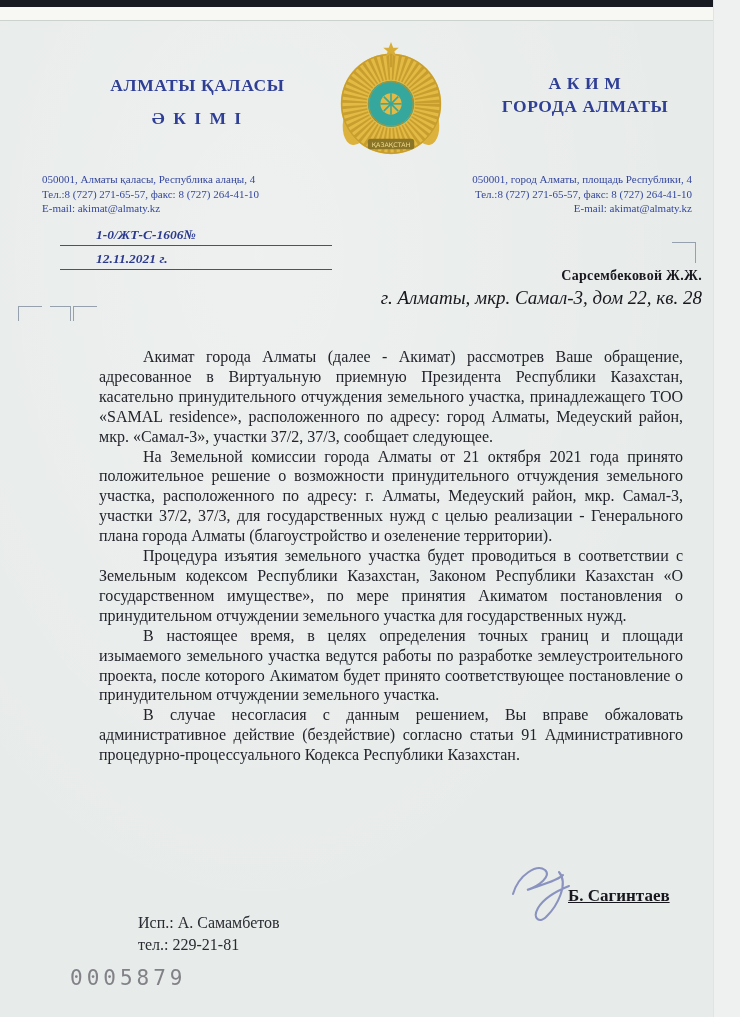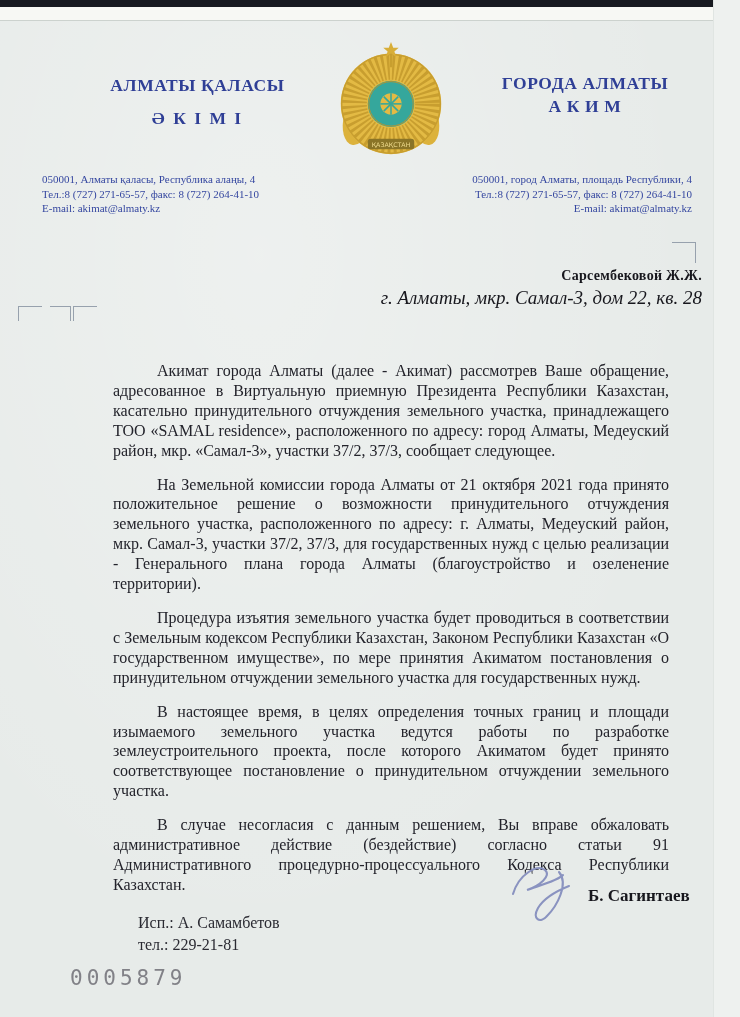--- a/index.html
+++ b/index.html
@@ -41,25 +41,25 @@
   .cm-b{left:50px;top:306px;width:20px;height:14px;border-top:1px solid #97a1ad;border-right:1px solid #97a1ad;}
   .cm-c{left:73px;top:306px;width:23px;height:14px;border-left:1px solid #97a1ad;border-top:1px solid #97a1ad;}
 
   
   .recipient{position:absolute;right:38px;top:268px;text-align:right;color:#17171d;}
   .recipient-name{font-weight:bold;font-size:14px;letter-spacing:0.3px;}
   .recipient-address{font-style:italic;font-size:19px;margin-top:3px;}
 
   
   .body-text{position:absolute;left:99px;top:347px;width:584px;font-size:16px;line-height:19.9px;text-align:justify;}
-  .body-text p{margin:14px;text-indent:44px;}
+  .body-text p{margin:0;text-indent:44px;}
 
   
   .sig-svg{position:absolute;left:503px;top:858px;width:88px;height:68px;}
-  .sig-name{position:absolute;left:588px;top:886px;font-weight:bold;font-size:17px;color:#17171d;}
+  .sig-name{position:absolute;left:568px;top:886px;font-weight:bold;font-size:17px;color:#17171d;text-decoration:underline;}
 
   .executor{position:absolute;left:138px;top:912px;font-size:16px;line-height:22px;color:#2a2a32;}
 
   .stamp-number{
     position:absolute;left:70px;top:966px;
     font-family:"DejaVu Sans Mono","Liberation Mono",monospace;
     font-size:21px;letter-spacing:4px;color:#818187;
   }
 </style>
 </head>
@@ -100,35 +100,39 @@
 
       <polygon points="60,4 62.3,10 68,10 63.5,13.8 65.4,19.6 60,16 54.6,19.6 56.5,13.8 52,10 57.7,10" fill="#d8ae38"></polygon>
       <line x1="60" y1="16" x2="60" y2="30" stroke="#c89e2f" stroke-width="2"></line>
 
       <rect x="36" y="104" width="48" height="11" rx="3" fill="#8a7427"></rect>
       <text x="60" y="112.5" font-size="6.5" fill="#f0dc8e" text-anchor="middle" font-family="DejaVu Sans, sans-serif">ҚАЗАҚСТАН</text>
     </svg>
   </div>
 
   <div class="lh-right">
+    <div class="lh-title">А К И М</div>
     <div class="lh-title">ГОРОДА АЛМАТЫ</div>
-    <div class="lh-title">А К И М</div>
   </div>
 
   <div class="addr addr-left">
     <div>050001, Алматы қаласы, Республика алаңы, 4</div>
     <div>Тел.:8 (727) 271-65-57, факс: 8 (727) 264-41-10</div>
     <div>E-mail: akimat@almaty.kz</div>
   </div>
   <div class="addr addr-right">
     <div>050001, город Алматы, площадь Республики, 4</div>
     <div>Тел.:8 (727) 271-65-57, факс: 8 (727) 264-41-10</div>
     <div>E-mail: akimat@almaty.kz</div>
   </div>
 
+  <div class="ref">
+    <div class="ref-line">1-0/ЖТ-С-1606№</div>
+    <div class="ref-line">12.11.2021 г.</div>
+  </div>
 
   <div class="cmark cm-tr"></div>
   <div class="cmark cm-a"></div>
   <div class="cmark cm-b"></div>
   <div class="cmark cm-c"></div>
 
   <div class="recipient">
     <div class="recipient-name">Сарсембековой Ж.Ж.</div>
     <div class="recipient-address">г. Алматы, мкр. Самал-3, дом 22, кв. 28</div>
   </div>

